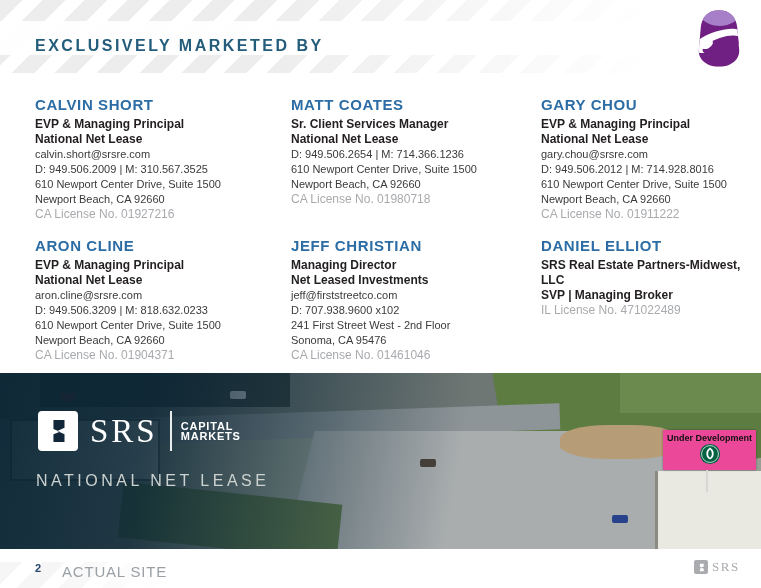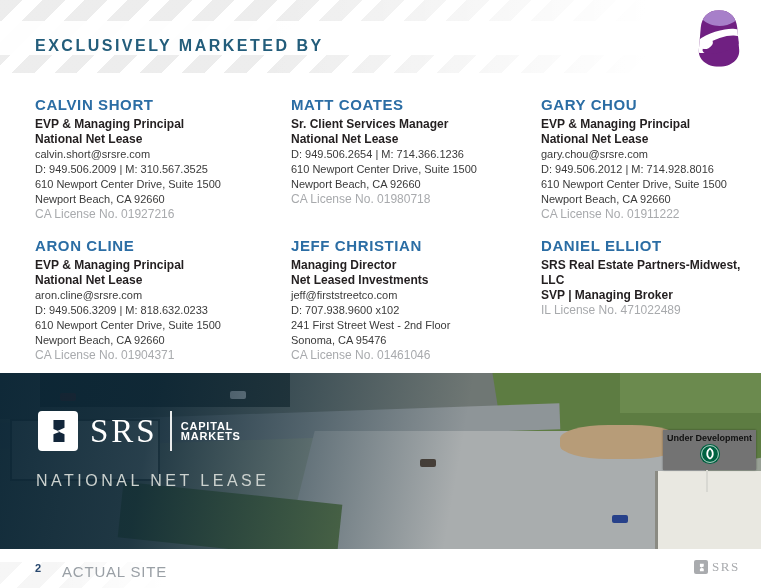--- a/index.html
+++ b/index.html
@@ -78,21 +78,21 @@
   .srs-word { color:#fff; font-family:"Liberation Serif", serif; font-size:33px;
     letter-spacing:3px; margin:0 12px 0 12px; font-weight:normal; }
   .srs-divider { width:2px; height:40px; background:rgba(255,255,255,0.9);
     margin-right:9px; }
   .srs-sub { color:#fff; font-size:11px; font-weight:bold; letter-spacing:0.8px;
     line-height:10px; }
   .division { position:absolute; top:99px; left:36px; color:#ccd2cf;
     font-size:16px; letter-spacing:3.5px; }
 
   .badge { position:absolute; top:57px; left:663px; width:93px; height:40px;
-    background:#737373; box-shadow:0 0 2px rgba(0,0,0,0.4); text-align:center;
+    background:#ec4899; box-shadow:0 0 2px rgba(0,0,0,0.4); text-align:center;
     padding-top:3px; }
   .badge-label { font-size:9px; font-weight:bold; color:#111; }
   .badge-pole { position:absolute; top:97px; left:706px; width:2px; height:22px;
     background:#d8d8d2; }
 
   
   .footer { position:absolute; top:549px; left:0; width:761px; height:39px;
     background:#fff; }
   .footer-stripes { position:absolute; bottom:0; left:0; width:170px; height:26px;
     opacity:0.5; }

